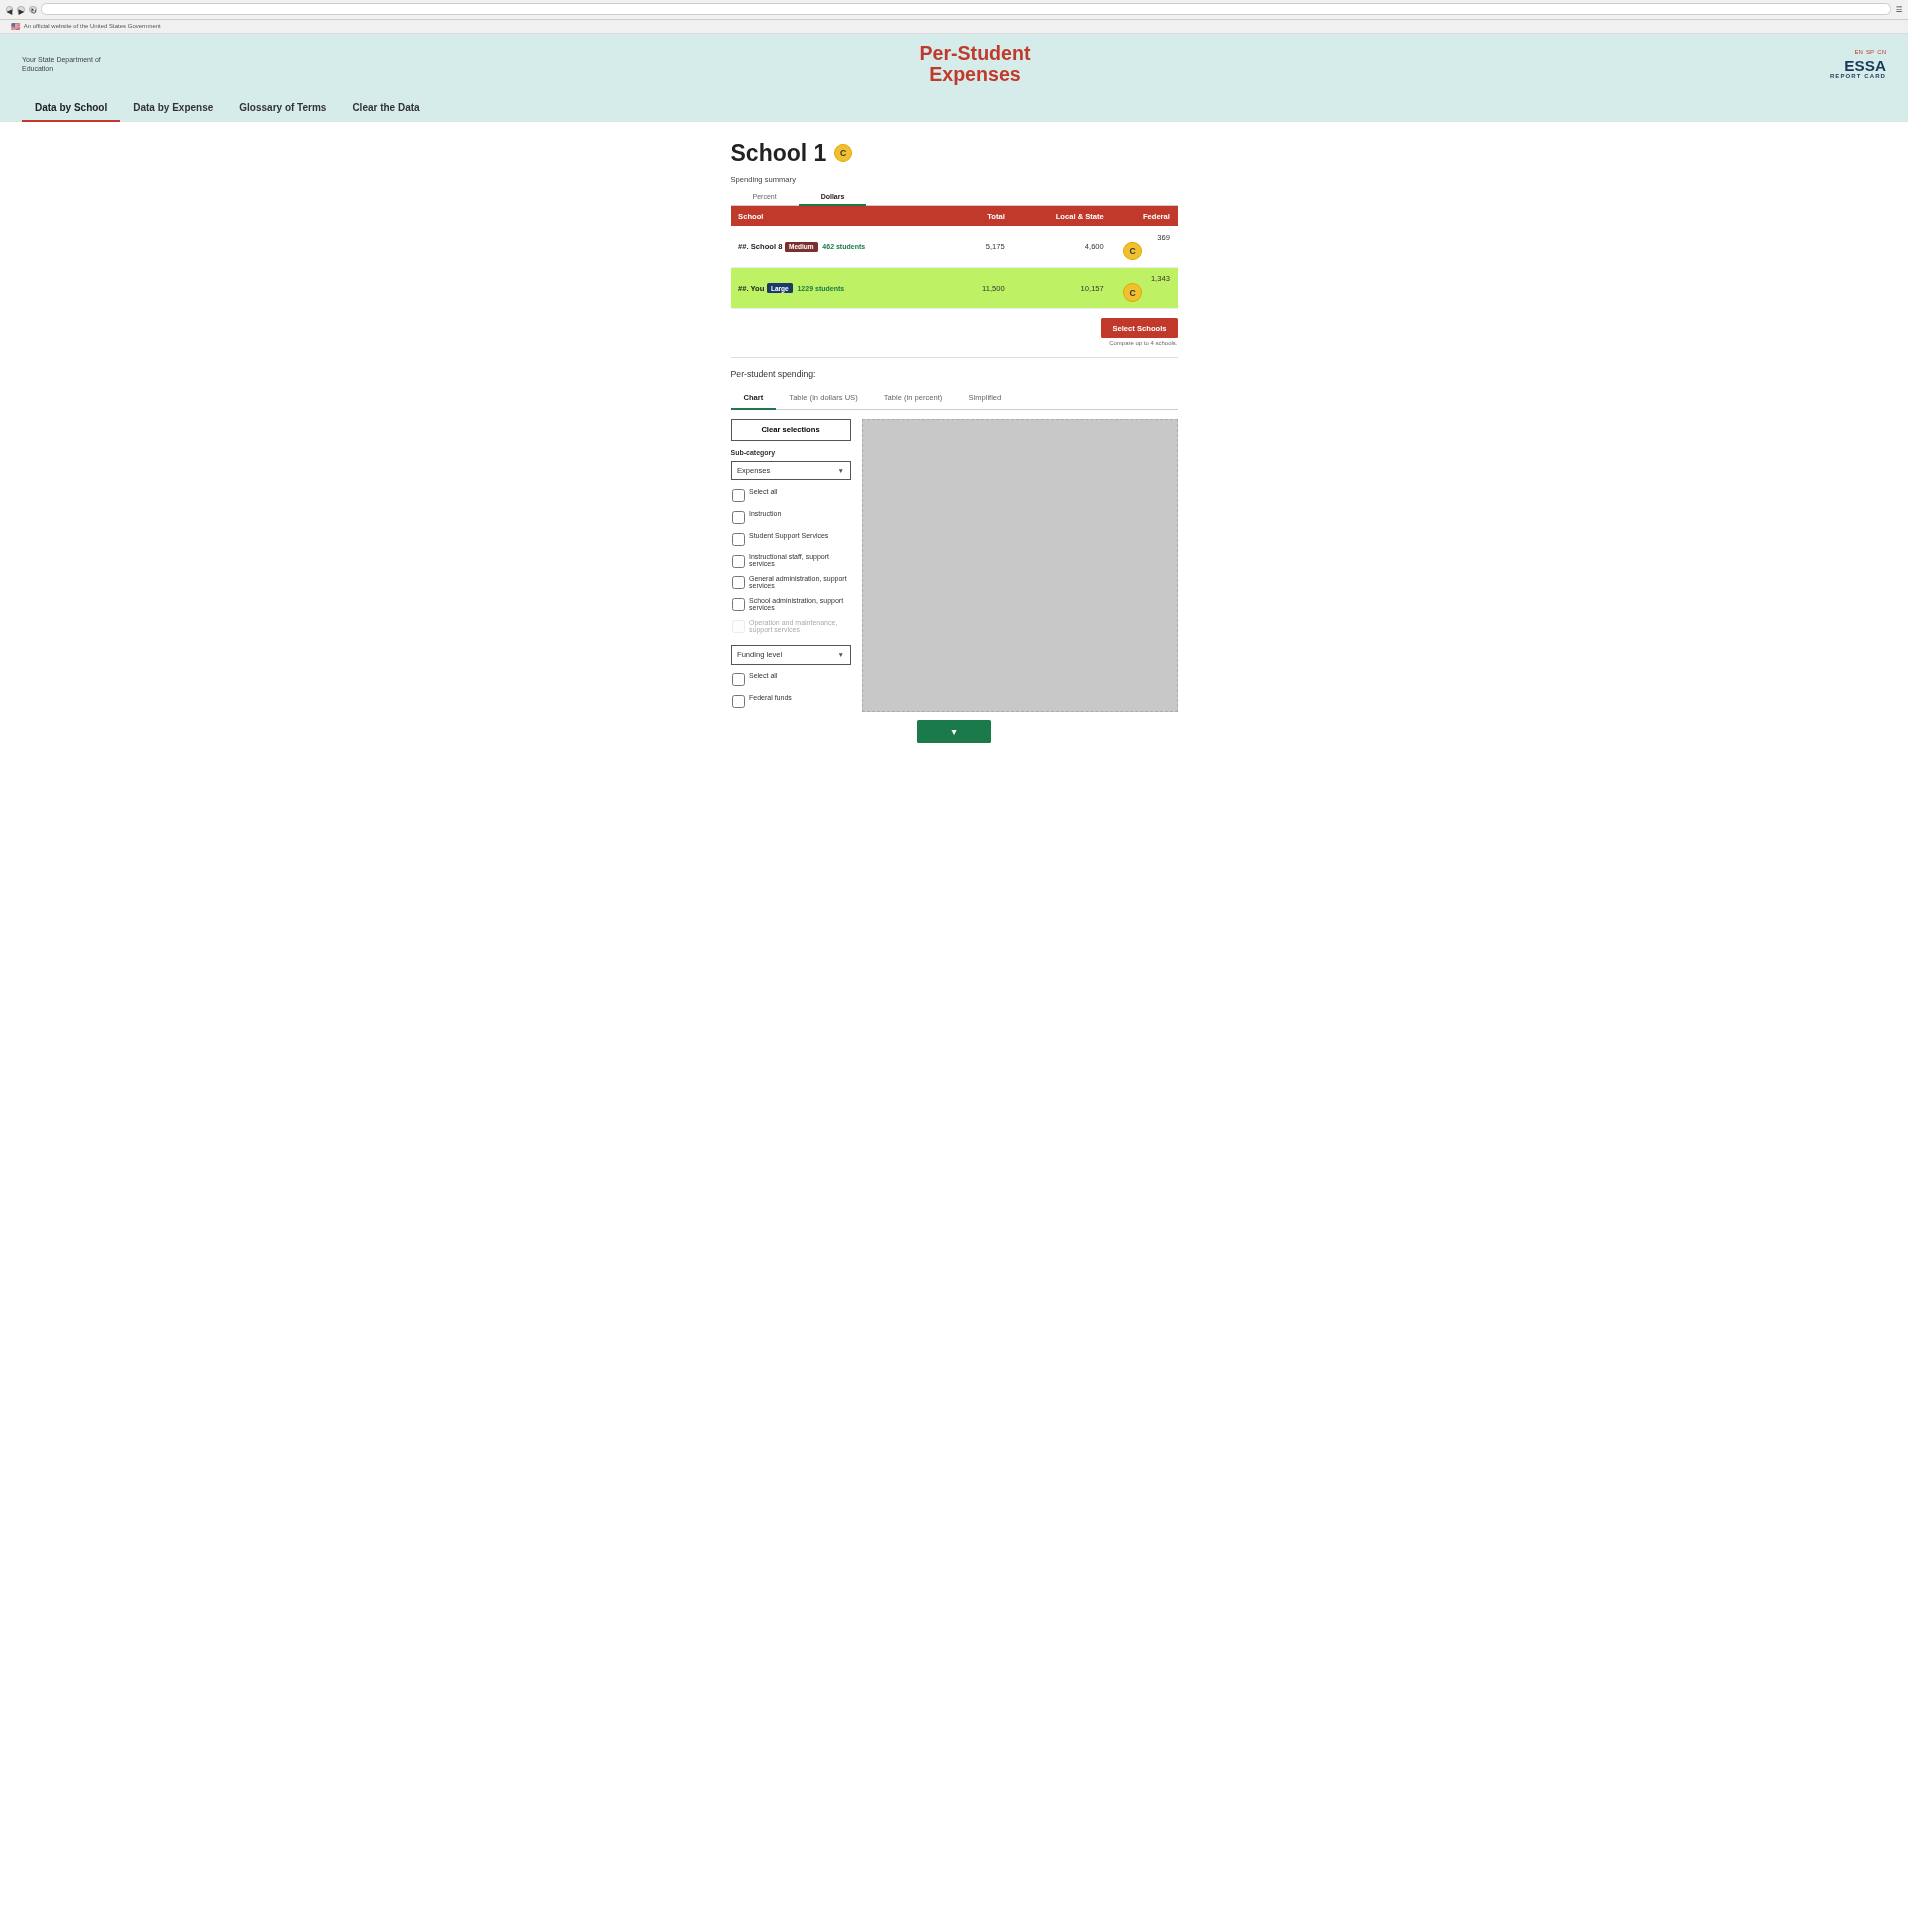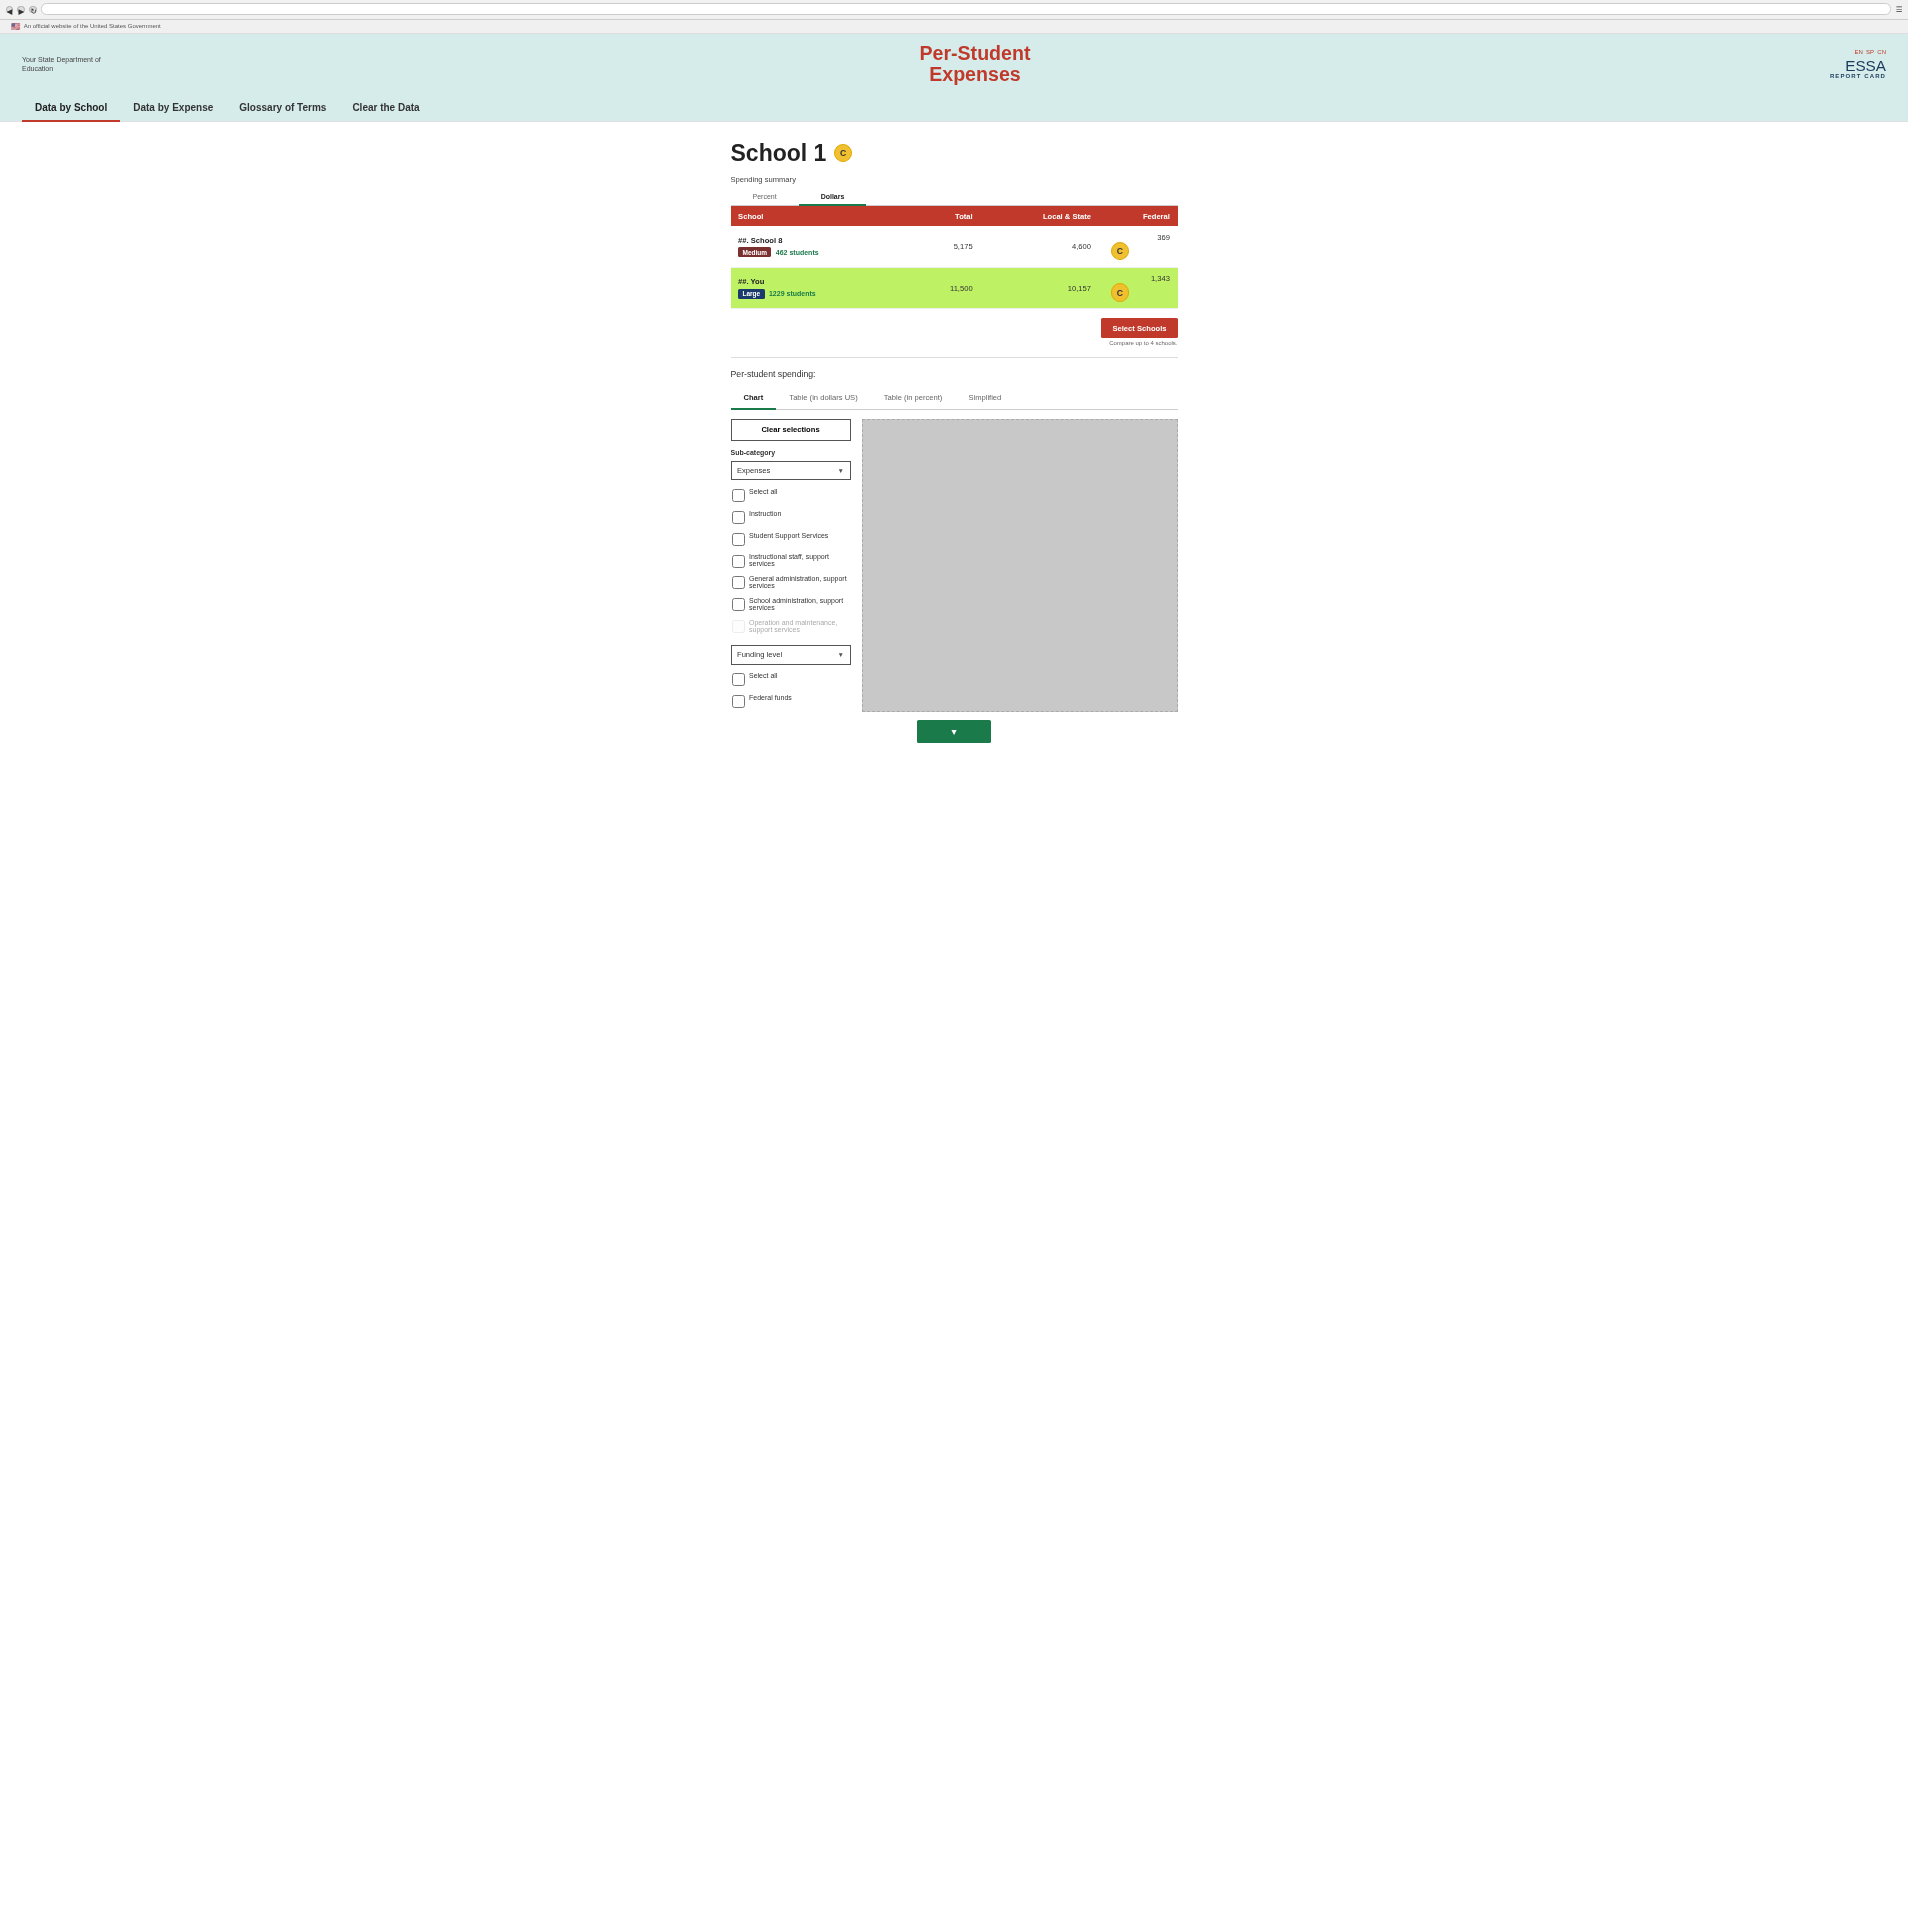--- a/index.html
+++ b/index.html
@@ -51,21 +51,21 @@
       padding: 8.7px 22px;
       display: flex;
       align-items: center;
       justify-content: space-between;
     }
     .dept-name { font-size: 7px; color: #444; max-width: 98px; line-height: 1.3; }
     .site-title { text-align: center; }
     .site-title h1 { font-size: 19.6px; font-weight: 900; color: #222; line-height: 1.1; }
     .site-title h1 span { display: block; color: #c0392b; }
     .essa-logo { text-align: right; }
-    .essa-logo .essa-text { font-size: 15.3px; font-weight: 400; color: #1a3a5c; line-height: 1; }
+    .essa-logo .essa-text { font-size: 15.3px; font-weight: 700; color: #1a3a5c; line-height: 1; }
     .essa-logo .report-card { font-size: 6px; color: #1a3a5c; letter-spacing: 1.1px; font-weight: bold; }
     .lang-links { font-size: 6px; color: #c0392b; display: flex; gap: 3.3px; margin-bottom: 2.2px; justify-content: flex-end; }
     .lang-links span { cursor: pointer; color: #c0392b; }
 
     
     .main-nav {
       background: #d6ecea;
       padding: 0 22px;
       display: flex;
       gap: 0;
@@ -144,21 +144,21 @@
       font-size: 7.6px;
       font-weight: 600;
       text-align: left;
     }
     .spending-table thead th:not(:first-child) { text-align: right; }
     .spending-table tbody tr { border-bottom: 0.5px solid #eee; }
     .spending-table tbody tr.highlighted { background: #bef264; }
     .spending-table tbody td { padding: 6.5px 7.6px; font-size: 7.6px; vertical-align: middle; }
     .spending-table tbody td:not(:first-child) { text-align: right; }
 
-    .school-info { display: flex; flex-direction: column; gap: 2.2px; }
+    .school-info { display: flex; flex-direction: row; gap: 2.2px; }
     .school-name-row { display: flex; align-items: center; gap: 4.4px; }
     .school-num { font-weight: 700; color: #222; font-size: 7.6px; }
     .size-badge {
       padding: 1.6px 4.4px;
       border-radius: 1.6px;
       font-size: 6.5px;
       font-weight: 700;
       color: #fff;
     }
     .size-medium { background: #7b3030; }

